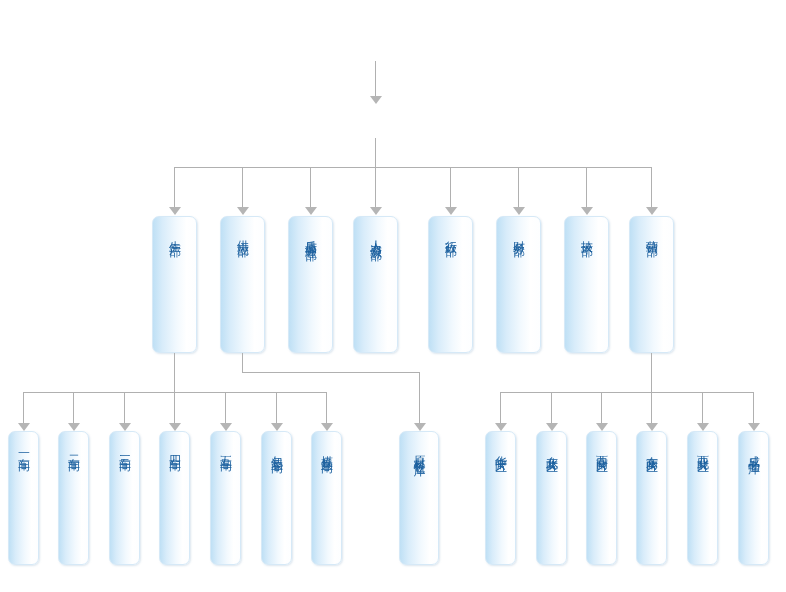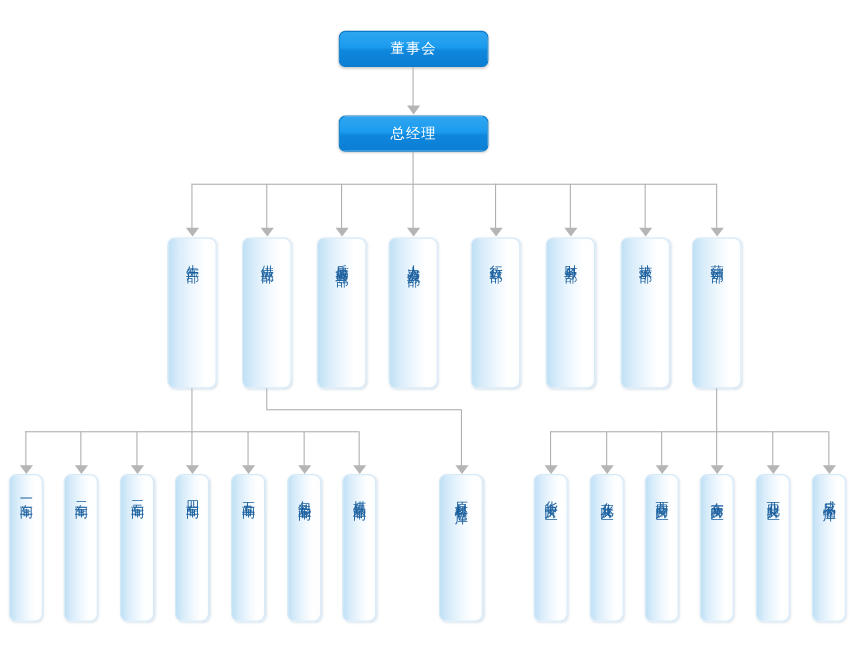--- a/index.html
+++ b/index.html
@@ -77,30 +77,24 @@
     text-orientation: upright;
     letter-spacing: 2px;
     white-space: nowrap;
   }
 </style>
 </head>
 <body>
 
 <div id="chart">
 
-  <div class="node-primary" style="left:308px; top:28px; width:136px; height:33px;">
-    <span class="label">董事会</span>
-  </div>
 
   <div class="conn-v" style="left:375px; top:61px; height:36px;"></div>
   <div class="arrow-head" style="left:370px; top:96px;"></div>
 
-  <div class="node-primary" style="left:308px; top:105px; width:136px; height:33px;">
-    <span class="label">总经理</span>
-  </div>
 
   <div class="conn-v" style="left:375px; top:138px; height:29px;"></div>
   <div class="conn-h" style="left:174px; top:167px; width:477px;"></div>
 
   <div class="conn-v" style="left:174px; top:167px; height:41px;"></div>
   <div class="arrow-head" style="left:169px; top:207px;"></div>
   <div class="conn-v" style="left:242px; top:167px; height:41px;"></div>
   <div class="arrow-head" style="left:237px; top:207px;"></div>
   <div class="conn-v" style="left:310px; top:167px; height:41px;"></div>
   <div class="arrow-head" style="left:305px; top:207px;"></div>

